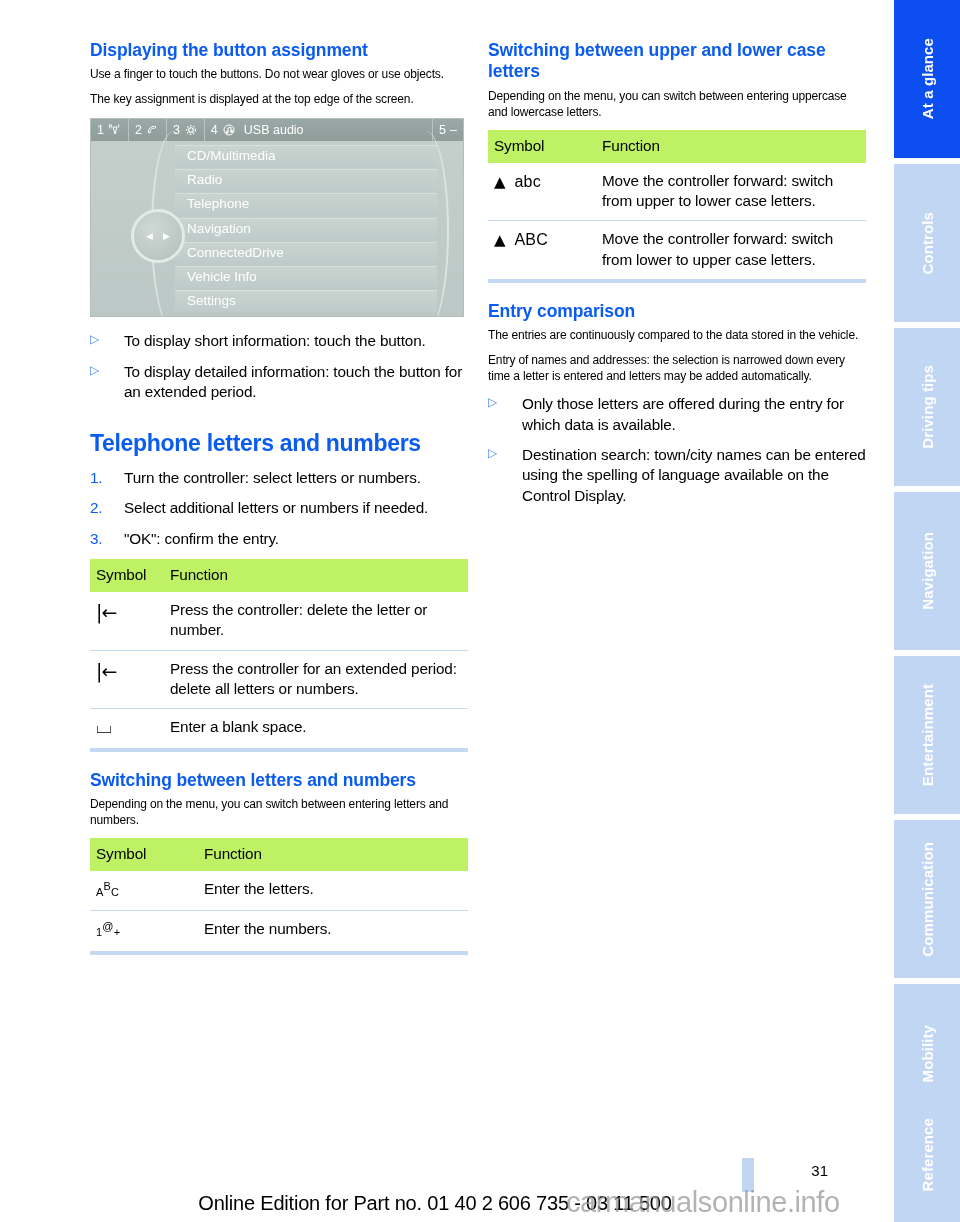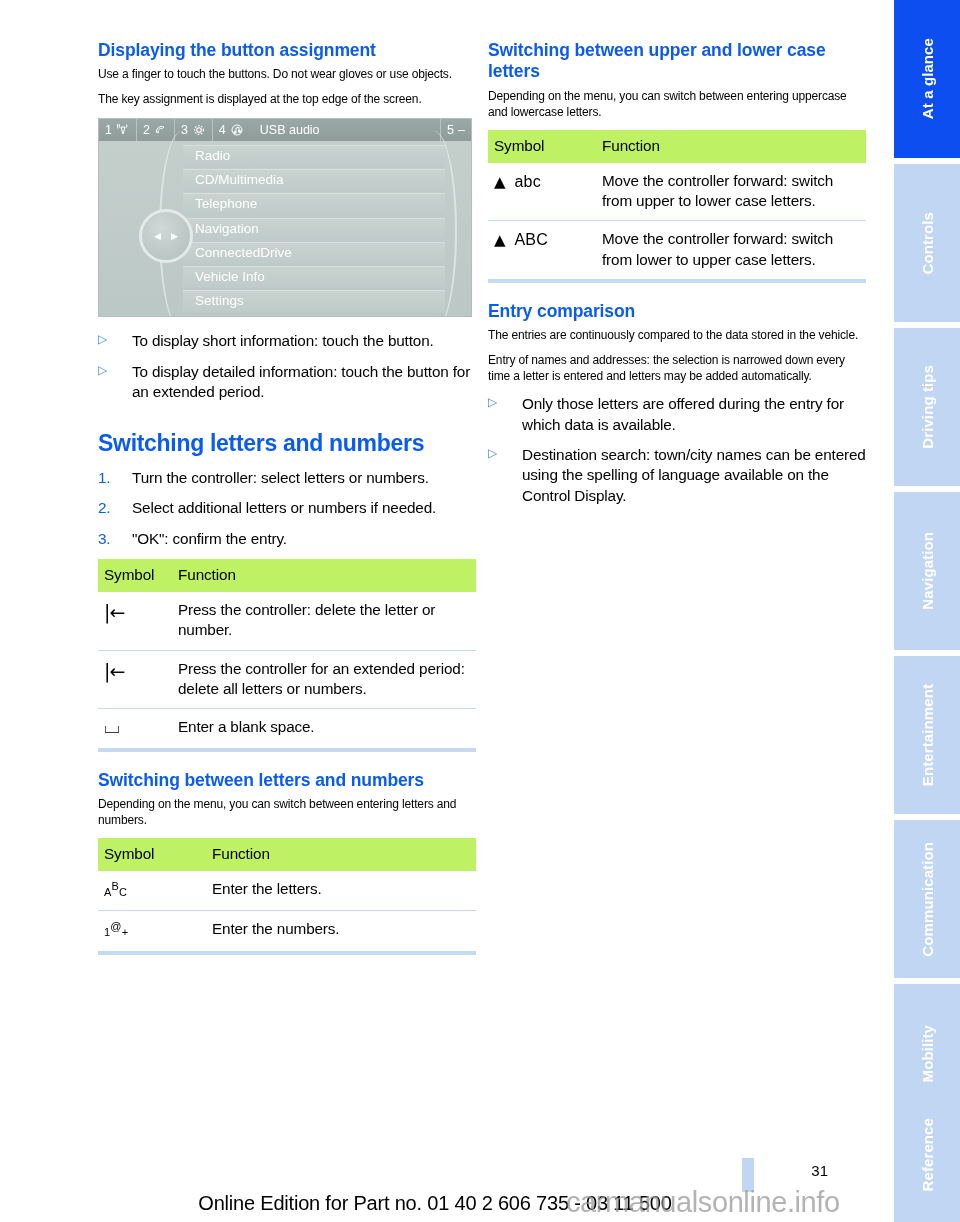--- a/index.html
+++ b/index.html
@@ -20,21 +20,21 @@
     inset: 0;
     background: #fff;
   }
 
   
   .col {
     position: absolute;
     top: 40px;
     width: 378px;
   }
-  .col-left  { left: 98px; }
+  .col-left  { left: 90px; }
   .col-right { left: 488px; }
 
   h2.section-title {
     color: #0a5bf0;
     font-size: 17.5px;
     font-weight: bold;
     margin: 0 0 6px 0;
     line-height: 1.22;
     letter-spacing: -0.1px;
   }
@@ -352,36 +352,36 @@
           <span class="ic">
             <svg width="14" height="14" viewBox="0 0 14 14">
                 <g fill="none" stroke="#ffffff" stroke-width="1">
                   <circle cx="7" cy="7" r="5"></circle>
                   <path d="M6 9 L6 5 L9 4.3 L9 8"></path>
                   <circle cx="5" cy="9.3" r="1.1" fill="#ffffff"></circle>
                   <circle cx="9.6" cy="8.4" r="1.1" fill="#ffffff"></circle>
                 </g>
               </svg>
           </span>
-          <span style="margin-left:12px">USB audio</span>
+          <span style="margin-left:4px">USB audio</span>
         </div>
         <div class="spacer"></div>
         <div class="tb right">
           <span>5</span>
           <span>–</span>
         </div>
       </div>
 
       <div class="idrive-body">
         <div class="arc-left"></div>
         <div class="arc-right"></div>
 
         <div class="idrive-menu">
+          <div class="menu-row">CD/Multimedia</div>
           <div class="menu-row">Radio</div>
-          <div class="menu-row">CD/Multimedia</div>
           <div class="menu-row">Telephone</div>
           <div class="menu-row">Navigation</div>
           <div class="menu-row">ConnectedDrive</div>
           <div class="menu-row">Vehicle Info</div>
           <div class="menu-row">Settings</div>
         </div>
 
         <div class="knob">
           <span>◀</span>
           <span>▶</span>
@@ -393,21 +393,21 @@
       <li>
         <span class="marker">▷</span>
         <span>To display short information: touch the button.</span>
       </li>
       <li>
         <span class="marker">▷</span>
         <span>To display detailed information: touch the button for an extended period.</span>
       </li>
     </ul>
 
-    <h1 class="chapter-title" style="margin-top:28px">Switching letters and numbers</h1>
+    <h1 class="chapter-title" style="margin-top:28px">Telephone letters and numbers</h1>
 
     <ol class="steps">
       <li>
         <span class="marker">1.</span>
         <span>Turn the controller: select letters or numbers.</span>
       </li>
       <li>
         <span class="marker">2.</span>
         <span>Select additional letters or numbers if needed.</span>
       </li>

